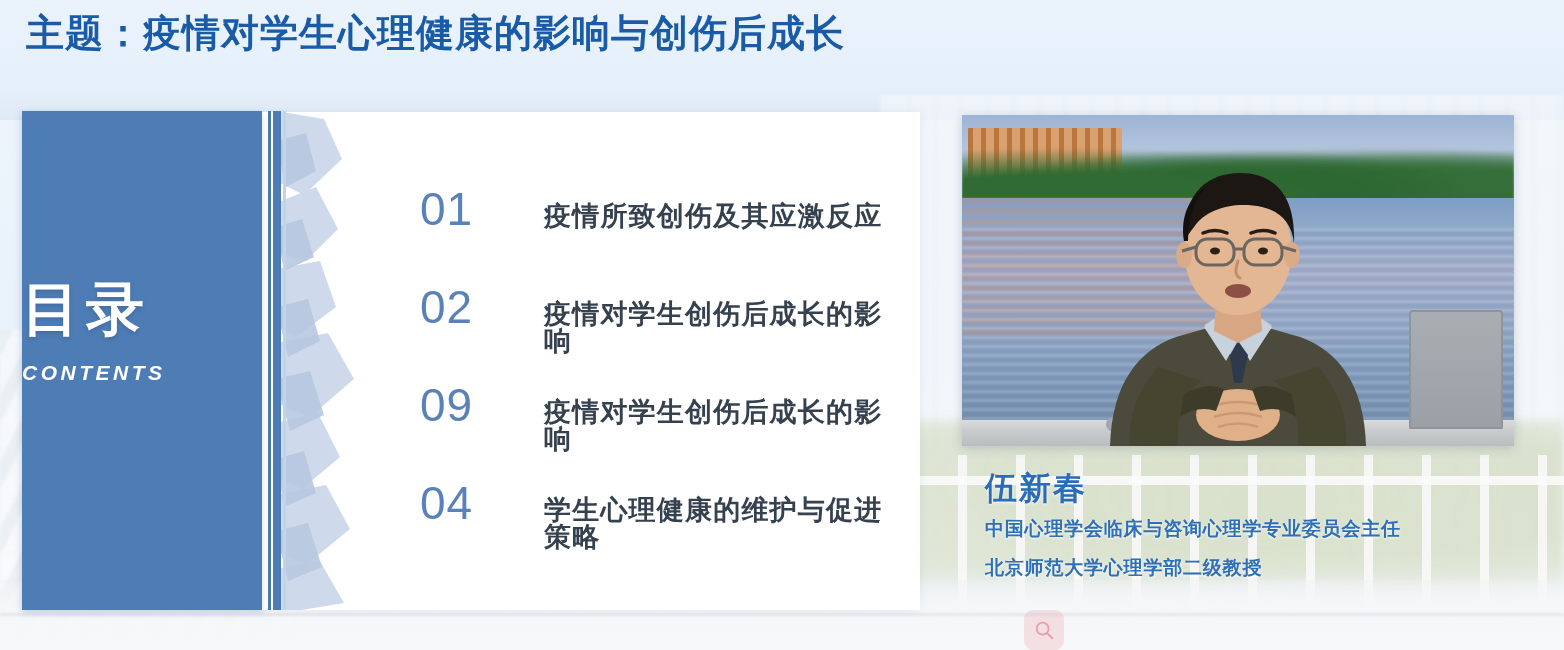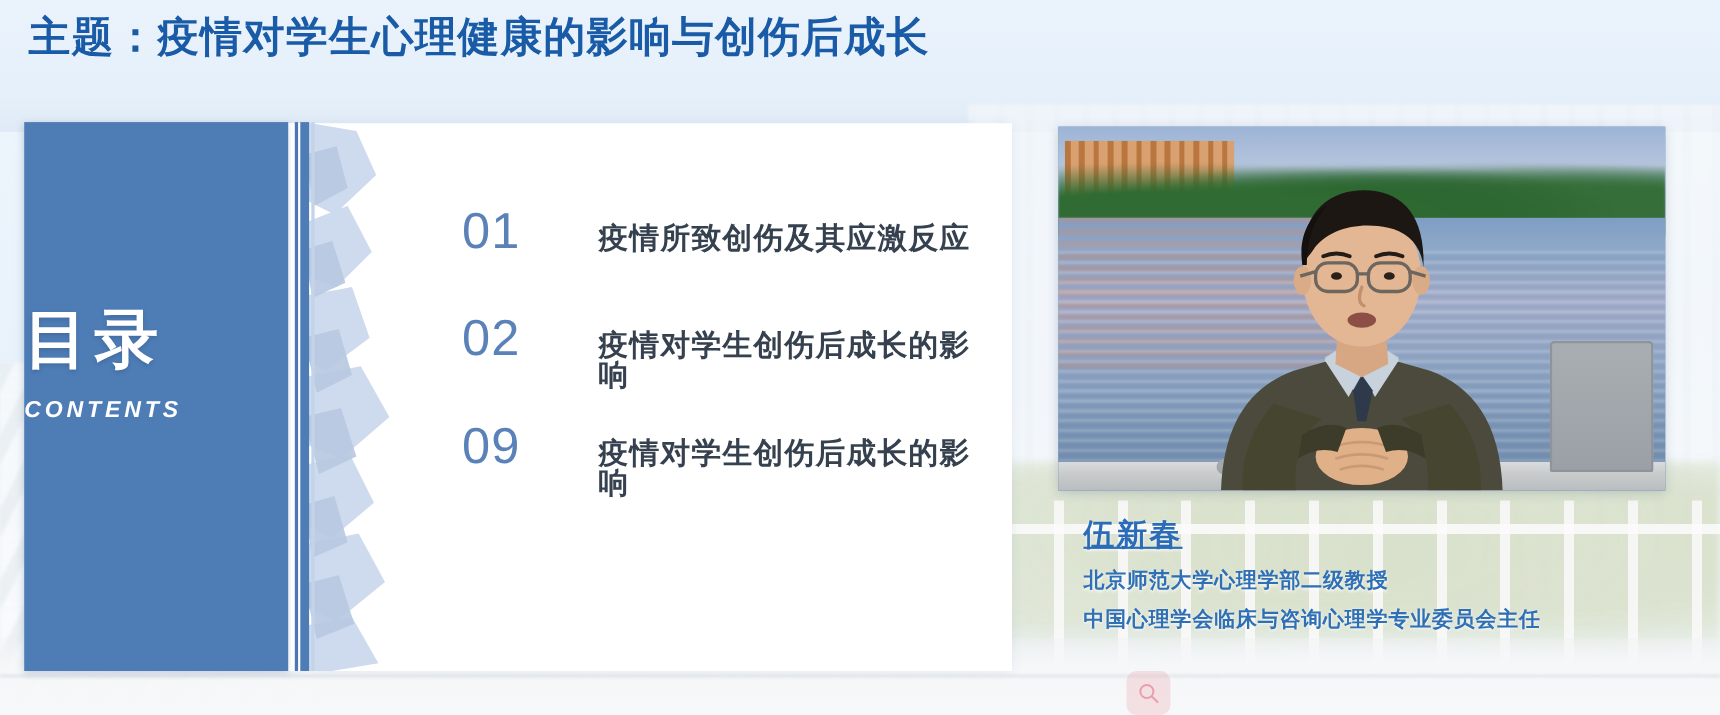--- a/index.html
+++ b/index.html
@@ -269,27 +269,26 @@
   .person { position: absolute; left: 0; top: 0; width: 100%; height: 100%; }
 
   
   .speaker {
     position: absolute;
     left: 985px;
     top: 470px;
     width: 560px;
   }
   .speaker-name {
-    font-size: 28px;
+    font-size: 32px;
     font-weight: 700;
     color: #2b6cb8;
     letter-spacing: 2px;
     line-height: 1.15;
     text-shadow: 0 1px 3px rgba(255,255,255,.85);
-    text-decoration: underline;
   }
   .speaker-line {
     margin-top: 14px;
     font-size: 19px;
     font-weight: 700;
     color: #2e6fb5;
     letter-spacing: .8px;
     line-height: 1.35;
     text-shadow: 0 1px 3px rgba(255,255,255,.9);
   }
@@ -367,20 +366,24 @@
       <span class="toc-text">疫情所致创伤及其应激反应</span>
     </div>
     <div class="toc-item">
       <span class="toc-num">02</span>
       <span class="toc-text">疫情对学生创伤后成长的影响</span>
     </div>
     <div class="toc-item">
       <span class="toc-num">09</span>
       <span class="toc-text">疫情对学生创伤后成长的影响</span>
     </div>
+    <div class="toc-item">
+      <span class="toc-num">04</span>
+      <span class="toc-text">学生心理健康的维护与促进策略</span>
+    </div>
   </div>
 
   <div class="video-frame">
     <div class="vid-sky"></div>
     <div class="vid-bldg"></div>
     <div class="vid-farbank"></div>
     <div class="vid-water"></div>
     <div class="vid-water-refl"></div>
     <div class="vid-water-refl2"></div>
     <div class="vid-desk"></div>
@@ -433,22 +436,22 @@
       <path d="M252 302 q24 -8 48 0" stroke="#c99a74" stroke-width="2.5" fill="none"></path>
       <path d="M256 312 q20 -7 40 0" stroke="#c99a74" stroke-width="2.5" fill="none"></path>
 
       <path d="M222 280 q22 -14 40 -6 l-8 22 q-18 -6 -36 6 Z" fill="#3d3c2a"></path>
       <path d="M330 280 q-22 -14 -40 -6 l8 22 q18 -6 36 6 Z" fill="#3d3c2a"></path>
     </svg>
   </div>
 
   <div class="speaker">
     <div class="speaker-name">伍新春</div>
+    <div class="speaker-line second">中国心理学会临床与咨询心理学专业委员会主任</div>
     <div class="speaker-line">北京师范大学心理学部二级教授</div>
-    <div class="speaker-line second">中国心理学会临床与咨询心理学专业委员会主任</div>
   </div>
 
   <div class="watermark">
     <svg width="22" height="22" viewBox="0 0 24 24" fill="none" stroke="#e06b7d" stroke-width="2">
       <circle cx="10.5" cy="10.5" r="6.5"></circle>
       <path d="M15.5 15.5 L21 21" stroke-linecap="round"></path>
     </svg>
   </div>
 
 </div>

